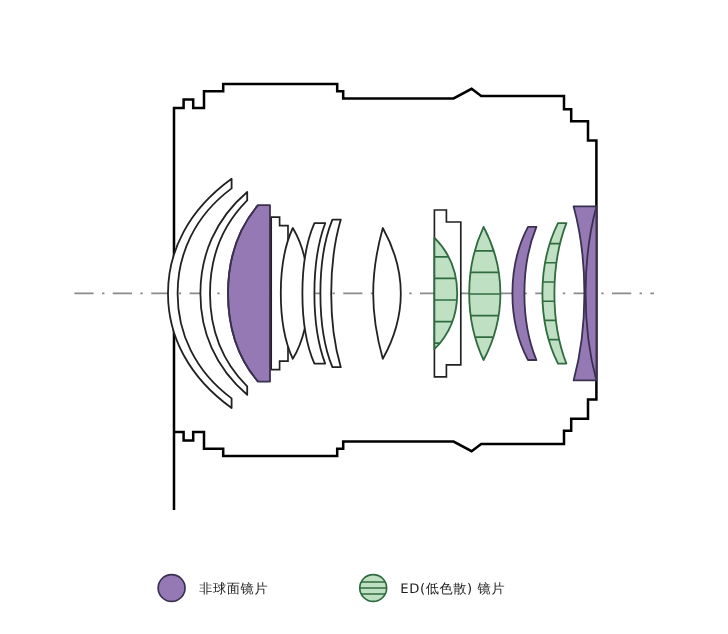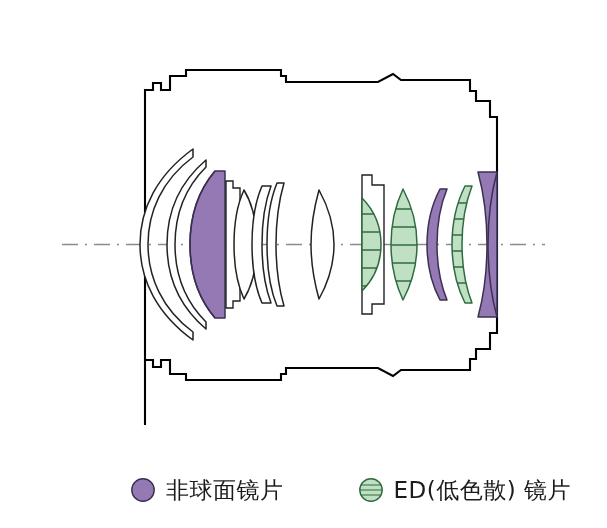--- a/index.html
+++ b/index.html
@@ -48,21 +48,21 @@
   .legend-item.aspherical { margin-left: 130px; }
   .legend-item.ed { margin-left: 74px; text-align: right; }
 
   .swatch {
     width: 26px;
     height: 26px;
     flex: 0 0 auto;
     margin-right: 10px;
   }
   .legend-label {
-    font-size: 23px;
+    font-size: 11px;
     color: #1b1b1b;
     letter-spacing: 0.5px;
     white-space: nowrap;
     line-height: 1;
   }
   svg { display: block; }
 </style>
 </head>
 <body>
 

